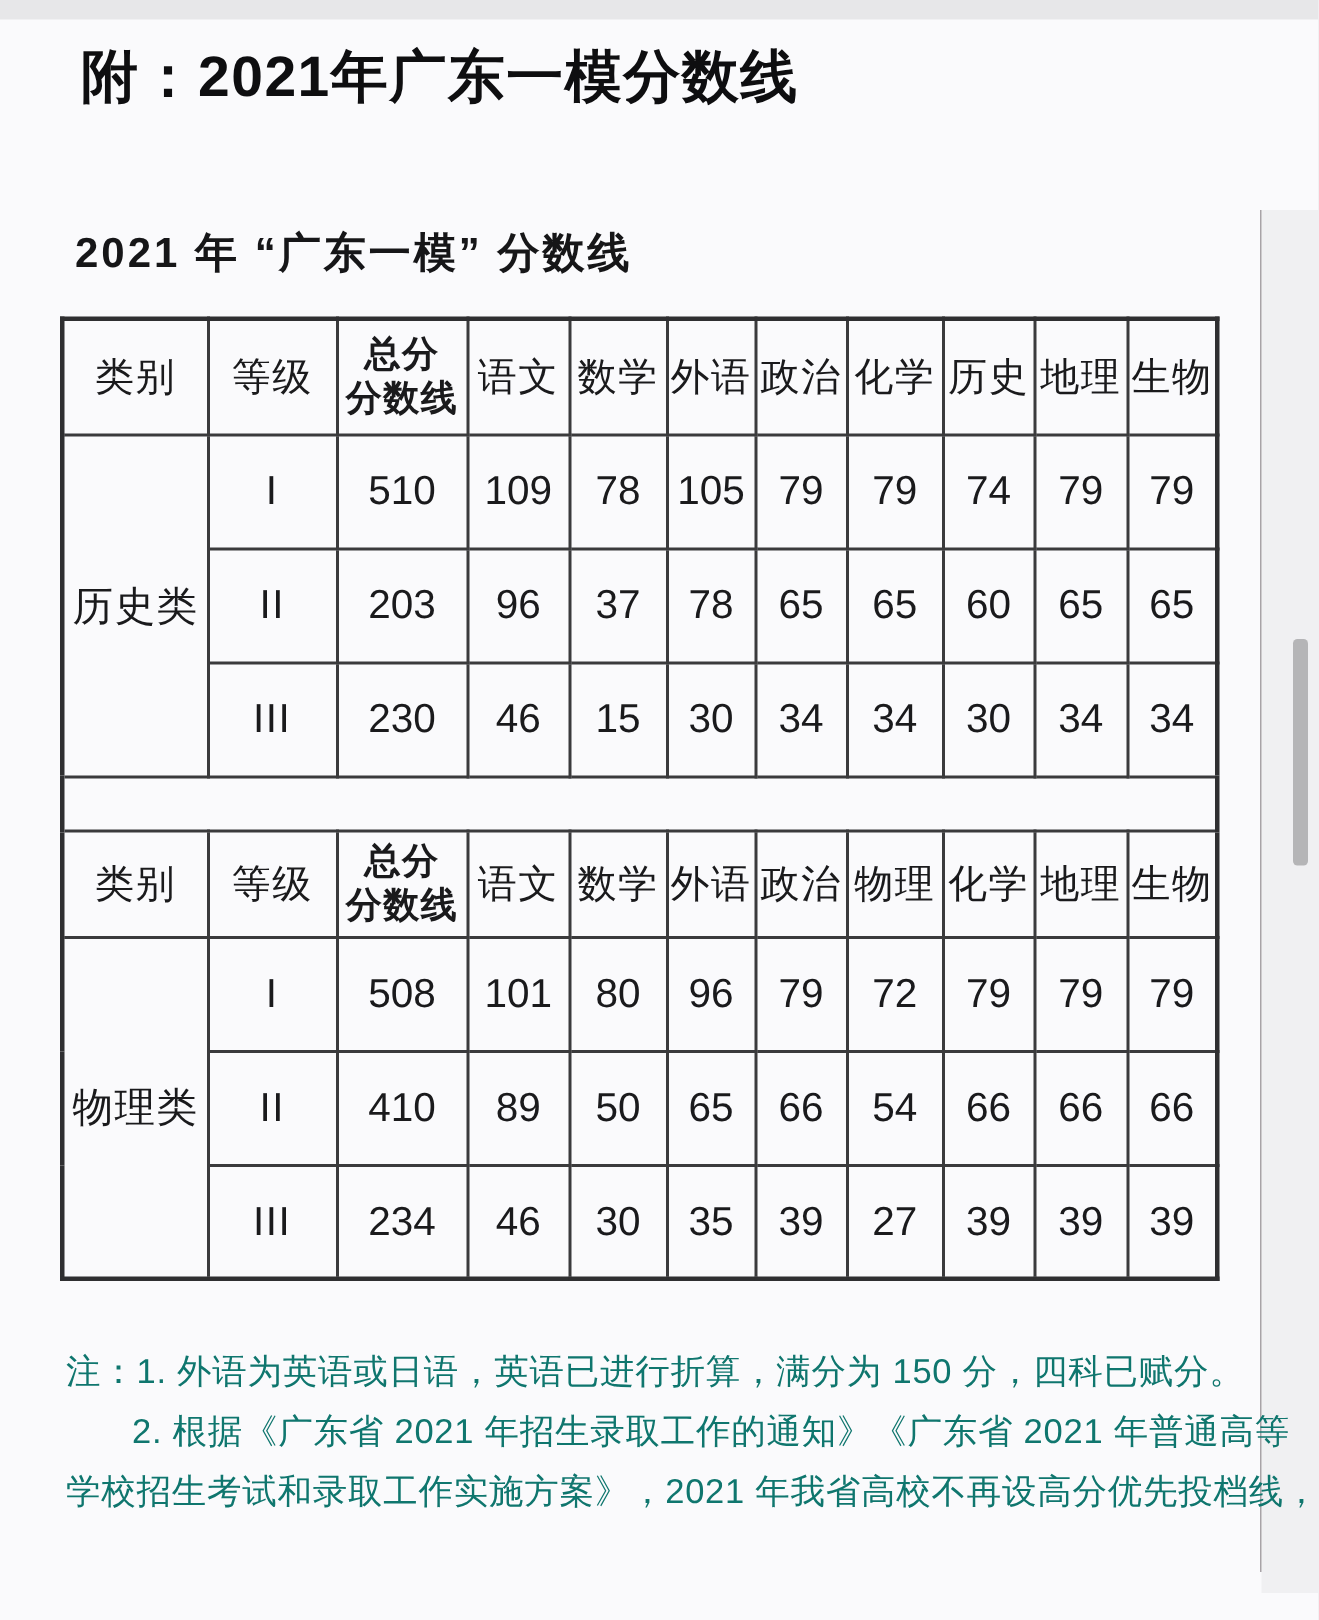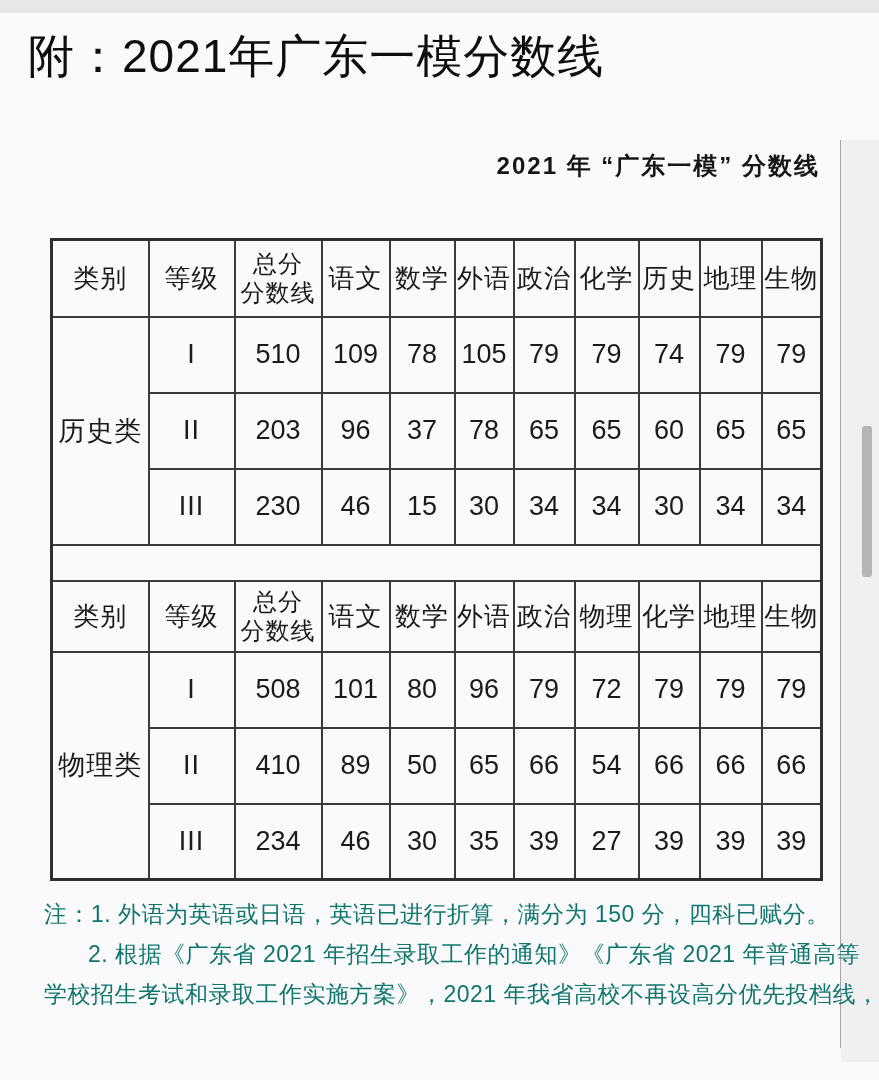--- a/index.html
+++ b/index.html
@@ -17,23 +17,23 @@
 
   .topband {
     position: absolute;
     left: 0; top: 0;
     width: 879px; height: 13px;
     background: #e7e7e9;
   }
 
   .page-title {
     position: absolute;
-    left: 28px; top: 26px;
-    font-size: 46px;
-    font-weight: 400;
+    left: 54px; top: 26px;
+    font-size: 38px;
+    font-weight: 700;
     color: #0e0e10;
     letter-spacing: 1px;
     white-space: nowrap;
   }
 
   
   .right-strip {
     position: absolute;
     left: 841px; top: 140px;
     width: 38px; height: 922px;
@@ -51,54 +51,53 @@
     left: 862px; top: 426px;
     width: 10px; height: 151px;
     background: #b5b5b7;
     border-radius: 3px;
   }
 
   .doc-title {
     position: absolute;
     left: 50px; top: 150px;
     width: 770px;
-    text-align: right;
-    font-size: 24px;
+    text-align: left;
+    font-size: 28px;
     font-weight: 700;
     color: #161618;
     letter-spacing: 2px;
     white-space: nowrap;
   }
 
   table.score-table {
     position: absolute;
-    left: 50px; top: 211px;
+    left: 40px; top: 211px;
     width: 770px;
     border-collapse: collapse;
     table-layout: fixed;
     background: transparent;
     border: 3px solid #2f2f31;
-    margin-top: 27px;
   }
   table.score-table th,
   table.score-table td {
     border: 2px solid #3a3a3c;
     text-align: center;
     vertical-align: middle;
     color: #1a1a1c;
     padding: 0;
   }
   tr.head-row th {
     height: 77px;
     font-size: 26px;
     font-weight: 500;
     letter-spacing: 1px;
   }
   tr.head-row.second th { height: 71px; }
-  .total-head { font-size: 24px; line-height: 1.22; font-weight: 400; }
+  .total-head { font-size: 24px; line-height: 1.22; font-weight: 700; }
   tr.data-row td { height: 76px; font-size: 27px; font-weight: 400; }
   td.cat-cell { font-size: 27px; font-weight: 500; letter-spacing: 1px; }
   td.grade-cell { font-size: 25px; letter-spacing: 1px; }
   tr.spacer-row td { height: 36px; border-left: 3px solid #2f2f31; border-right: 3px solid #2f2f31; }
 
   .notes {
     position: absolute;
     left: 44px; top: 894px;
     width: 800px;
     color: #0f766e;

